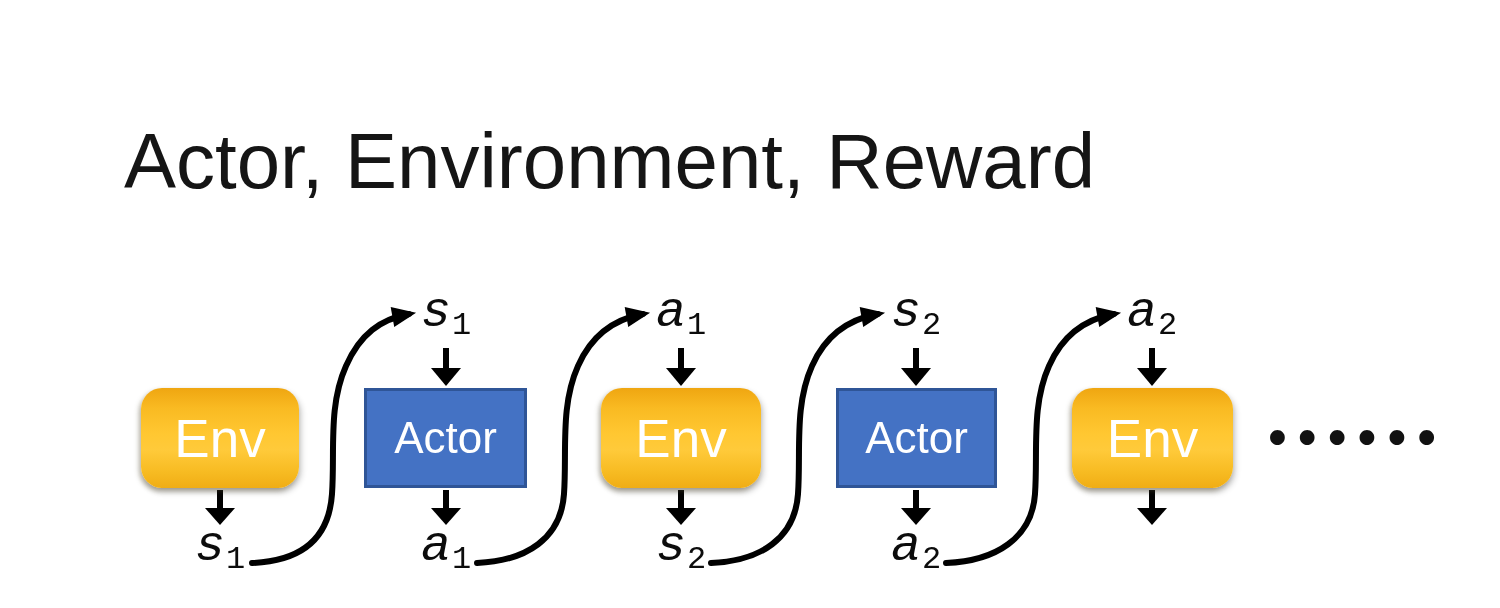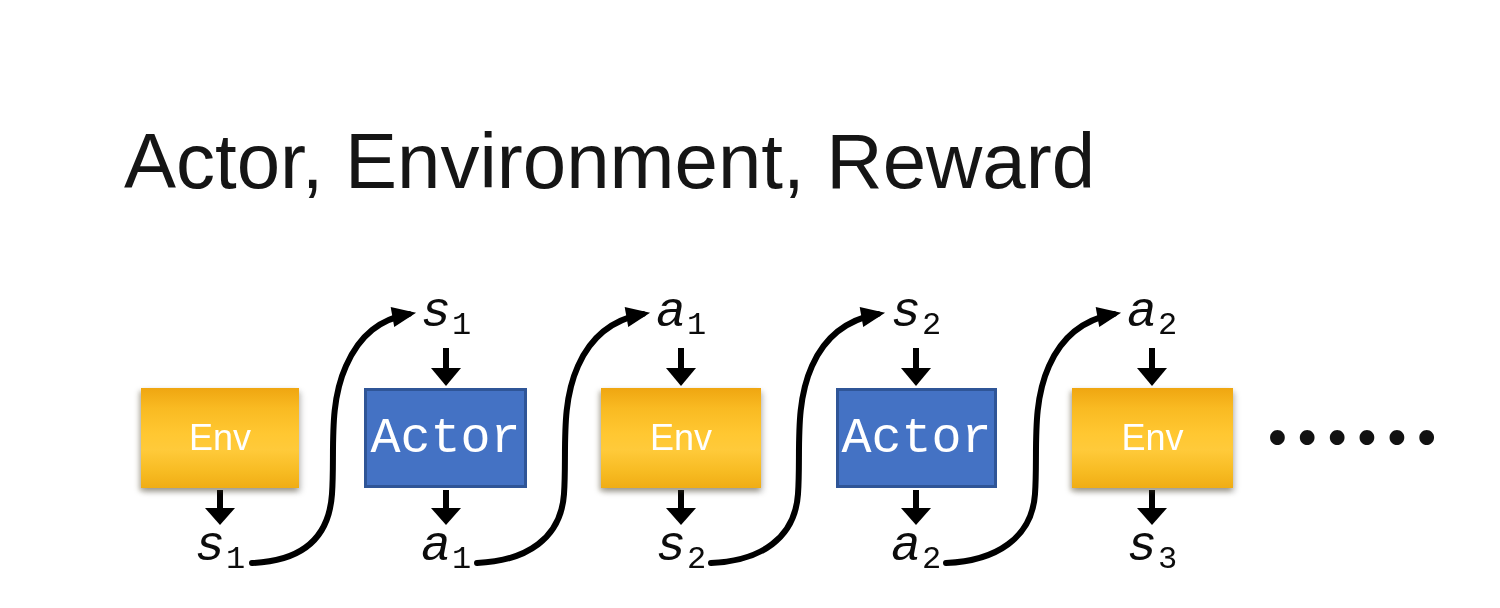--- a/index.html
+++ b/index.html
@@ -20,28 +20,28 @@
   .box .box-label{font-weight:300;}
   .box.env{
     background:linear-gradient(180deg,
       var(--env-grad-top,#efa611) 0%,
       #f9ba22 20%,
       var(--env-grad-mid,#ffc731) 45%,
       #ffca3a 62%,
       #f7bb22 84%,
       var(--env-grad-bottom,#f0ad15) 100%);
     box-shadow:-2px 3px 5px rgba(90,80,50,.40), 2px 4px 6px rgba(0,0,0,.22);
-    font-size:36px;
+    font-size:53px;
+    border-radius:21px;
   }
   .box.actor{
     background:var(--actor-fill,#4472c4);
     border:3px solid var(--actor-border,#2f5597);
     box-sizing:border-box;
-    font-size:50px;
-    font-family:Liberation Mono, monospace;
+    font-size:44px;
   }
   .b1{left:141px;width:158px;}
   .b2{left:364px;width:163px;}
   .b3{left:601px;width:160px;}
   .b4{left:836px;width:161px;}
   .b5{left:1072px;width:161px;}
 
   .mlabel{
     position:absolute;width:110px;text-align:center;
     font-family:Liberation Mono, monospace;font-style:italic;
@@ -159,19 +159,16 @@
   </div>
   <div class="mlabel bottom lc-446">
     <i>a</i><span class="sub">1</span>
   </div>
   <div class="mlabel bottom lc-681">
     <i>s</i><span class="sub">2</span>
   </div>
   <div class="mlabel bottom lc-916">
     <i>a</i><span class="sub">2</span>
   </div>
-  <div class="mlabel bottom lc-1152">
-    <i>s</i><span class="sub">3</span>
-  </div>
 
   <div class="dots">••••••</div>
 
 </div>
 
 </body></html>

